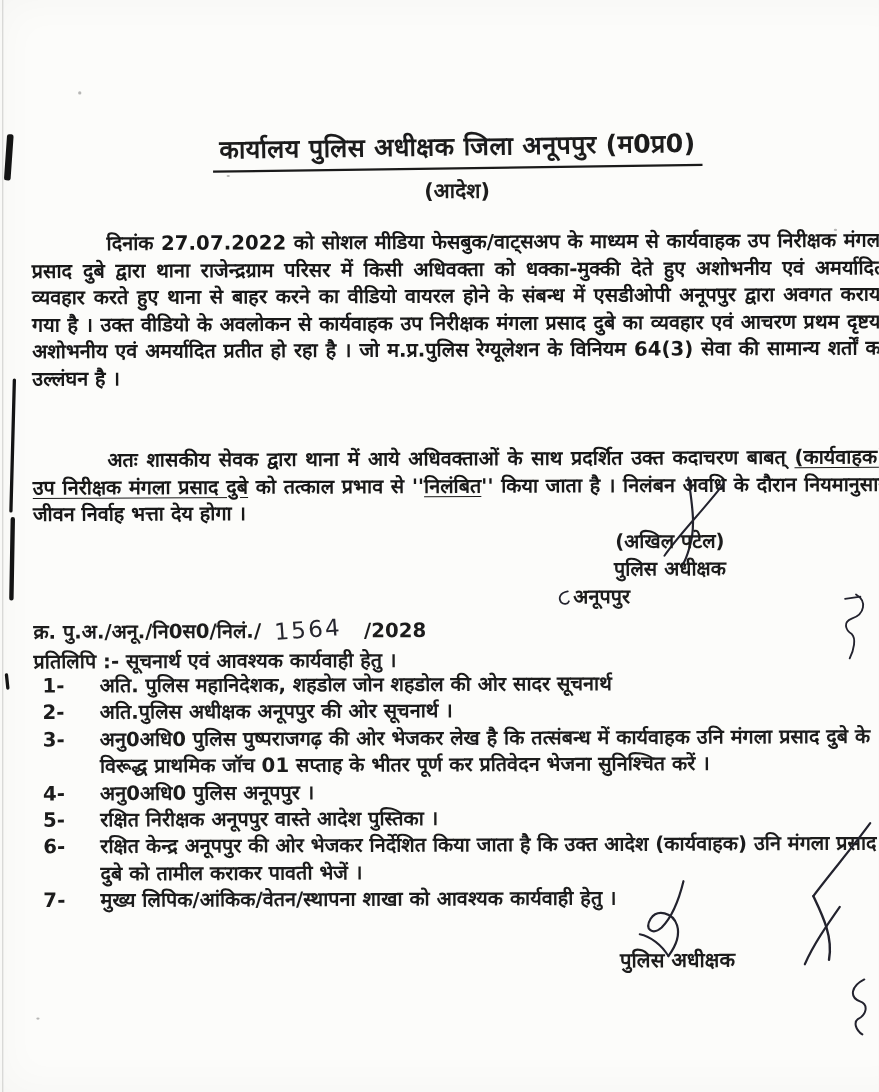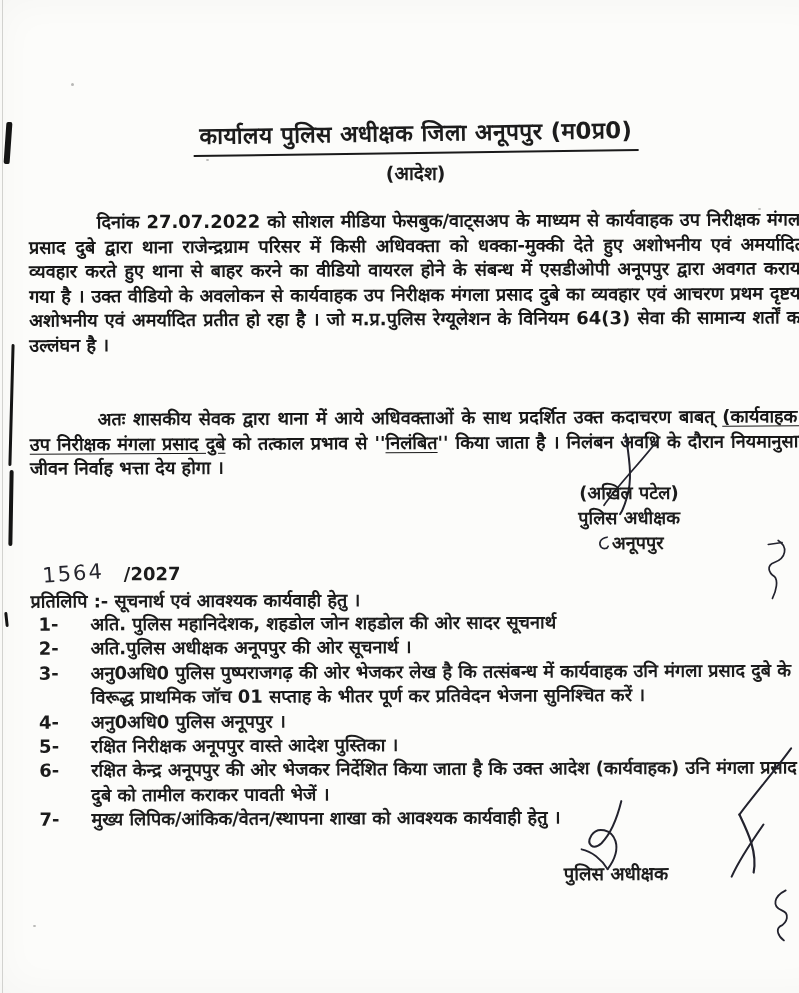--- a/index.html
+++ b/index.html
@@ -28,22 +28,22 @@
     border-bottom:2.5px solid #1a1a1a; padding:0 6px 4px 6px;
     transform:rotate(-0.55deg);
   }
   .doc-subtitle { position:absolute; top:160px; left:0; width:100%; text-align:center; font-size:19px; font-weight:600; }
 
   .body-text { font-size:18px; line-height:24.6px; font-weight:600; text-align:justify; color:#181818; }
   .para1 { position:absolute; left:30px; right:28px; top:191px; text-indent:68px; }
   .para2 { position:absolute; left:30px; right:28px; top:388px; text-indent:68px; }
   .u { text-decoration:underline; text-underline-offset:3px; }
 
-  .sig-block1 { position:absolute; left:524px; top:481px; width:210px; text-align:center; font-size:18px; font-weight:600; line-height:25px; }
-  .sig-block1 .place-row { display:flex; justify-content:center; align-items:center; gap:1px; }
+  .sig-block1 { position:absolute; left:504px; top:481px; width:210px; text-align:center; font-size:18px; font-weight:600; line-height:25px; }
+  .sig-block1 .place-row { display:flex; align-items:center; gap:1px;font-family:Liberation Serif, serif; }
   .sig1-scribble { position:absolute; left:596px; top:432px; }
 
   .ref-row { position:absolute; left:30px; top:560px; font-size:18px; font-weight:600; display:flex; align-items:baseline; }
   .hand-number { font-size:21px; font-weight:normal; margin:0 20px 0 12px; transform:rotate(-4deg); color:#26262e; letter-spacing:2px; }
 
   .copies-heading { position:absolute; left:30px; top:587px; font-size:18px; font-weight:600; }
   .copy-list { position:absolute; left:38px; top:611px; right:30px; }
   .copy-item { display:flex; font-size:18px; font-weight:600; line-height:24.4px; }
   .copy-item .num { width:52px; flex-shrink:0; }
   .copy-item .txt { flex:1; text-align:left; }
@@ -100,22 +100,23 @@
         <span>अनूपपुर</span>
       </div>
     </div>
 
     <svg class="margin-squiggle-1" width="36" height="70" viewBox="0 0 36 70">
       <path d="M20,4 C30,10 28,22 16,26 C8,29 10,36 16,40 C20,44 18,54 14,62" stroke-width="1.7"></path>
       <path d="M10,8 L24,6" stroke-width="1.5"></path>
     </svg>
 
     <div class="ref-row">
+      <span>क्र. पु.अ./अनू./नि0स0/निलं./</span>
       <span class="hand-number">1564</span>
-      <span>/2027</span>
+      <span>/2028</span>
     </div>
 
     <div class="copies-heading">प्रतिलिपि :- सूचनार्थ एवं आवश्यक कार्यवाही हेतु ।</div>
 
     <div class="copy-list">
       <div class="copy-item">
         <span class="num">1-</span>
         <span class="txt">अति. पुलिस महानिदेशक, शहडोल जोन शहडोल की ओर सादर सूचनार्थ</span>
       </div>
       <div class="copy-item">

